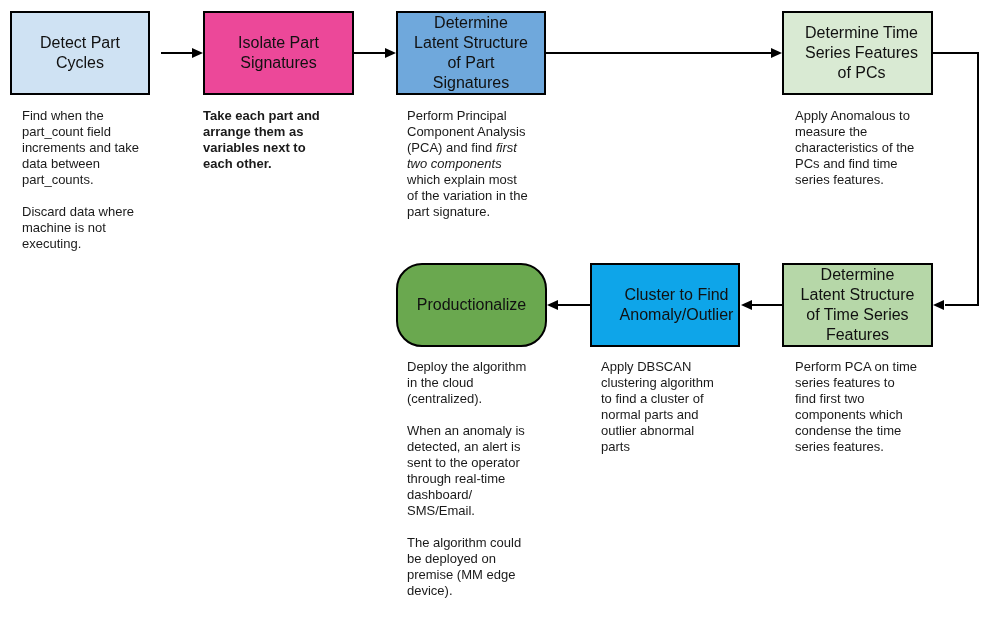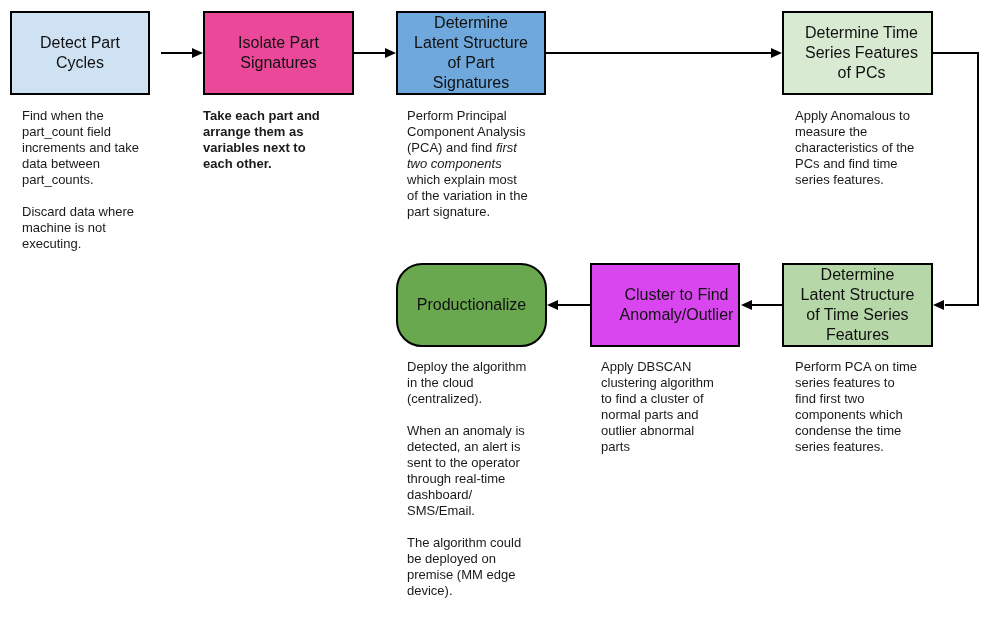--- a/index.html
+++ b/index.html
@@ -100,21 +100,21 @@
 Series Features
 of PCs</span>
   </div>
 
   <div class="flow-box b4" style="background-color: rgb(182, 215, 168);">
     <span class="title">Determine
 Latent Structure
 of Time Series
 Features</span>
   </div>
-  <div class="flow-box b5" style="background-color: #d946ef; padding-left: 23px;">
+  <div class="flow-box b5" style="background-color: #0ea5e9; padding-left: 23px;">
     <span class="title">Cluster to Find
 Anomaly/Outlier</span>
   </div>
   <div class="flow-box b6" style="background-color: rgb(106, 168, 79); border-radius: 26px;">
     <span class="title">Productionalize</span>
   </div>
 
   <div class="desc d0"><span>Find when the
 part_count field
 increments and take

